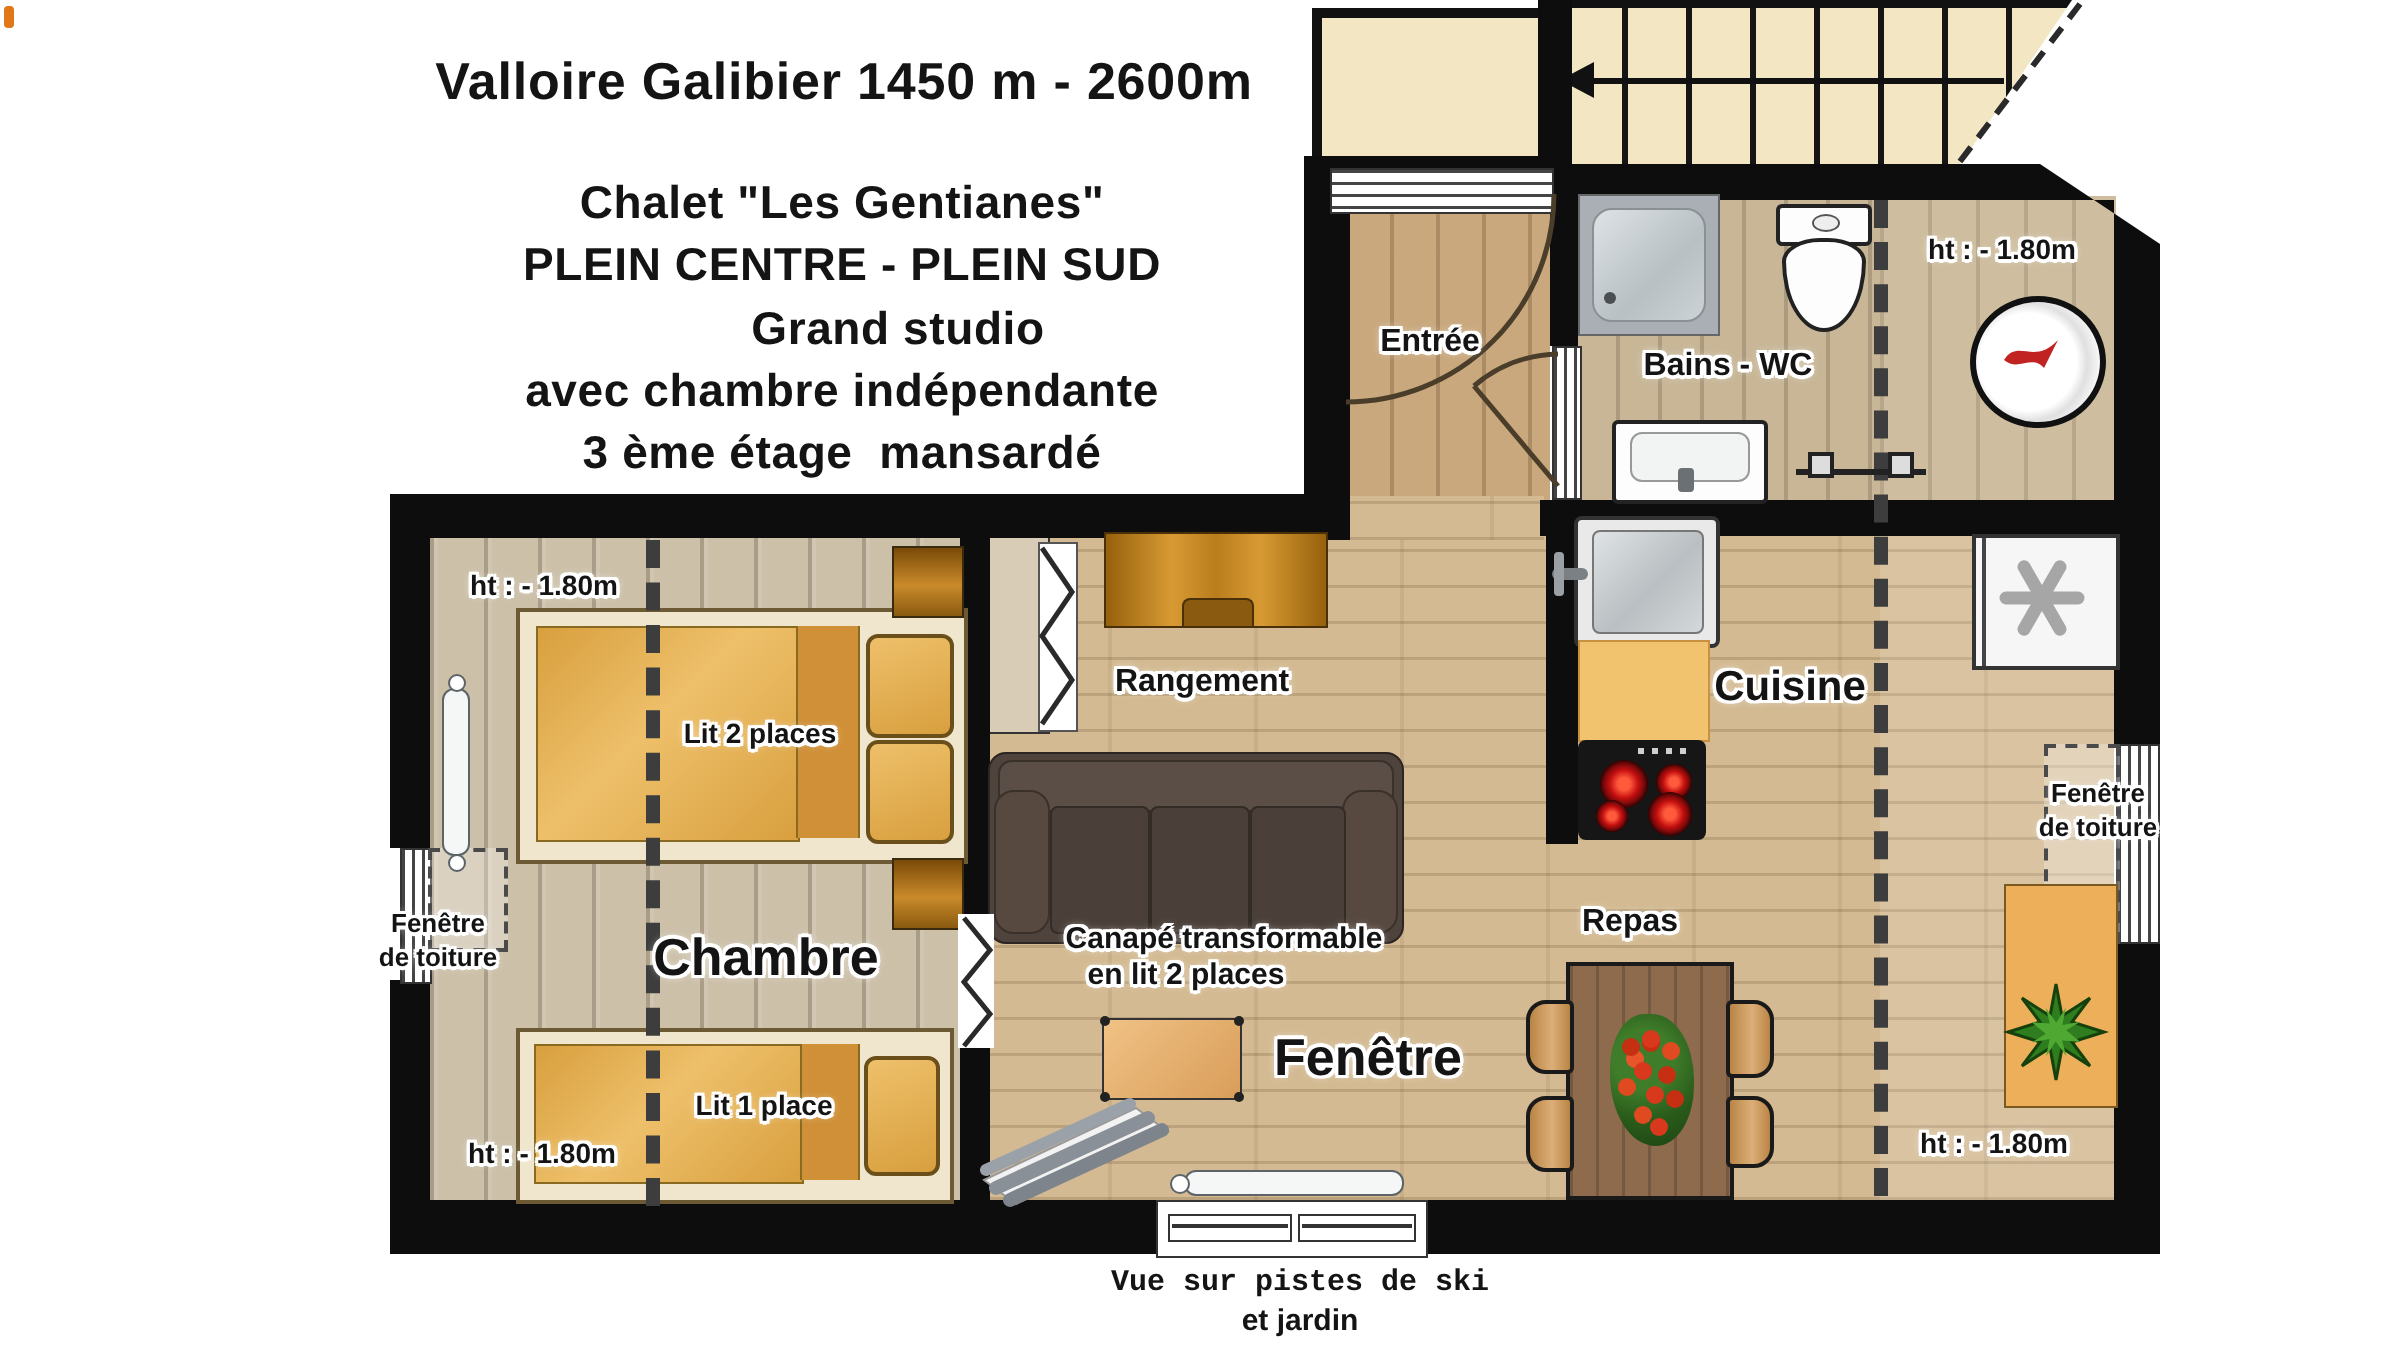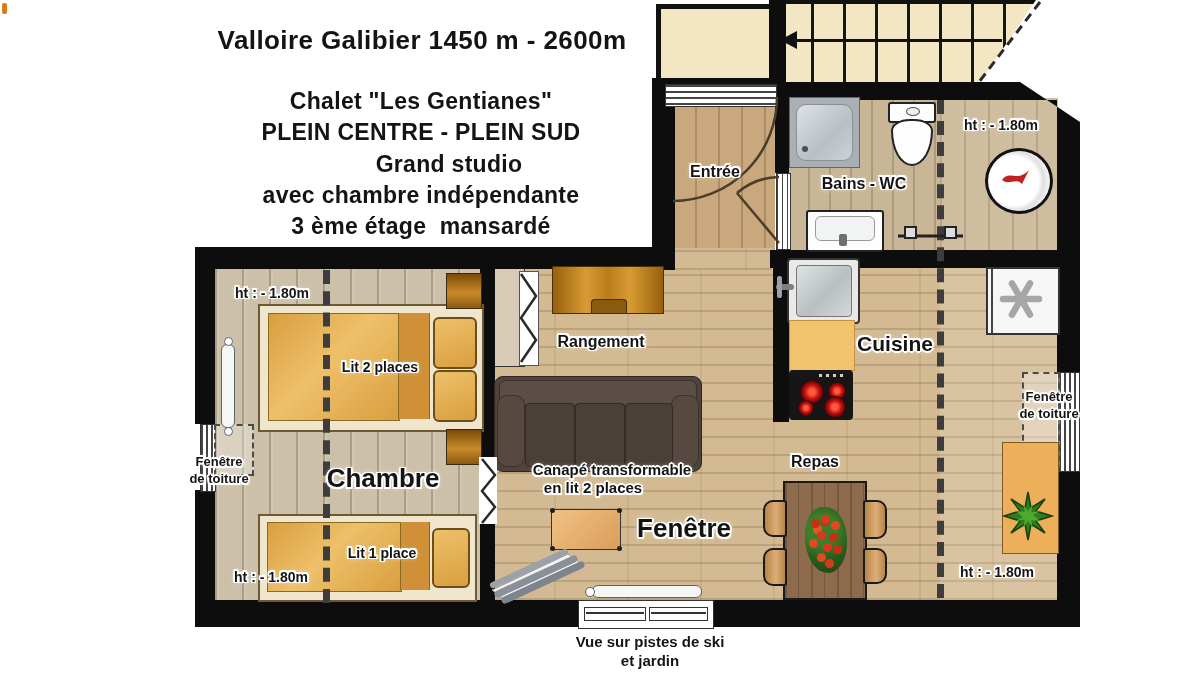--- a/index.html
+++ b/index.html
@@ -267,16 +267,16 @@
   <div class="lbl halo s14" style="left:271px;top:577px;">ht : - 1.80m</div>
   <div class="lbl halo s14" style="left:997px;top:572px;">ht : - 1.80m</div>
   <div class="lbl halo s14" style="left:380px;top:367px;">Lit 2 places</div>
   <div class="lbl halo s14" style="left:382px;top:553px;">Lit 1 place</div>
   <div class="lbl halo s15" style="left:612px;top:470px;">Canapé transformable</div>
   <div class="lbl halo s15" style="left:593px;top:488px;">en lit 2 places</div>
   <div class="lbl halo s13" style="left:219px;top:462px;">Fenêtre</div>
   <div class="lbl halo s13" style="left:219px;top:479px;">de toiture</div>
   <div class="lbl halo s13" style="left:1049px;top:397px;">Fenêtre</div>
   <div class="lbl halo s13" style="left:1049px;top:414px;">de toiture</div>
-  <div class="lbl s15" style="left:650px;top:642px;">Vue sur pistes de ski</div>
+  <div class="lbl s15" style="left:650px;top:642px;font-family:Liberation Mono, monospace;">Vue sur pistes de ski</div>
   <div class="lbl s15" style="left:650px;top:661px;">et jardin</div>
 
 </div>
 
 </body></html>

